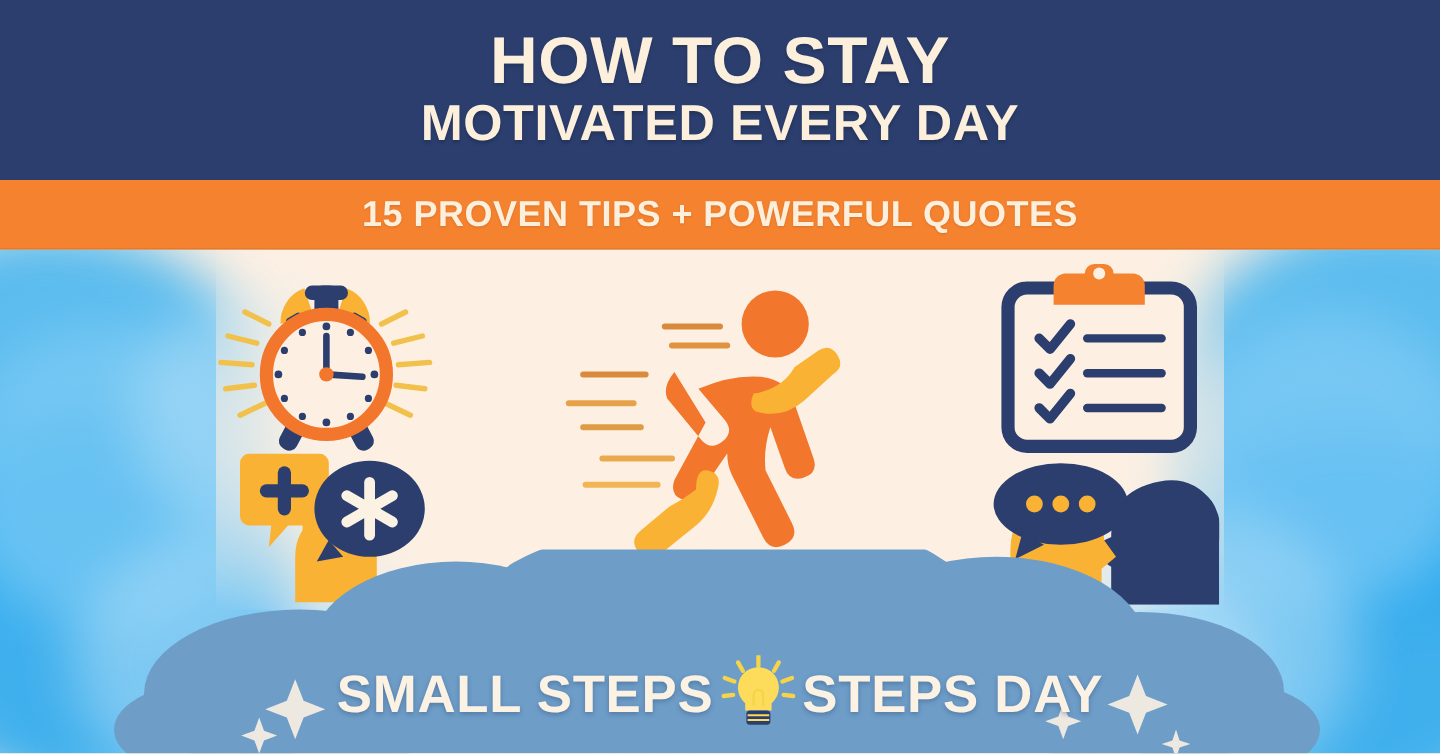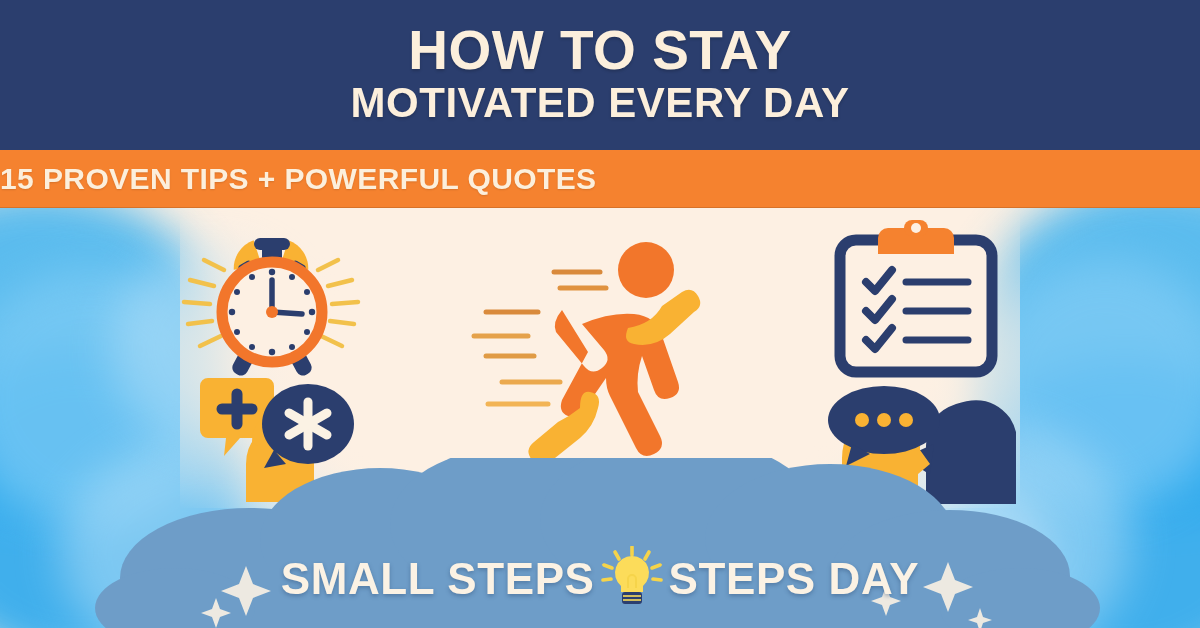--- a/index.html
+++ b/index.html
@@ -26,21 +26,21 @@
     white-space:nowrap;
     text-shadow:0 2px 3px rgba(0,0,0,.18);
   }
   .title-1{font-size:55px;margin-top:-2px;text-align:center;}
   .title-2{font-size:42px;margin-top:6px;}
 
   
   .sub-band{
     position:absolute;left:0;top:150px;width:1200px;height:58px;
     background:#F5822F;
-    display:flex;align-items:center;justify-content:flex-start;
+    display:flex;align-items:center;justify-content:center;
     z-index:6;
     box-shadow:0 -1px 0 rgba(0,0,0,.12) inset;
   }
   .subtitle{
     color:#FCEFDC;font-weight:bold;font-size:30px;letter-spacing:.4px;
     white-space:nowrap;text-shadow:0 1px 2px rgba(0,0,0,.12);
   }
 
   
   .sky{

